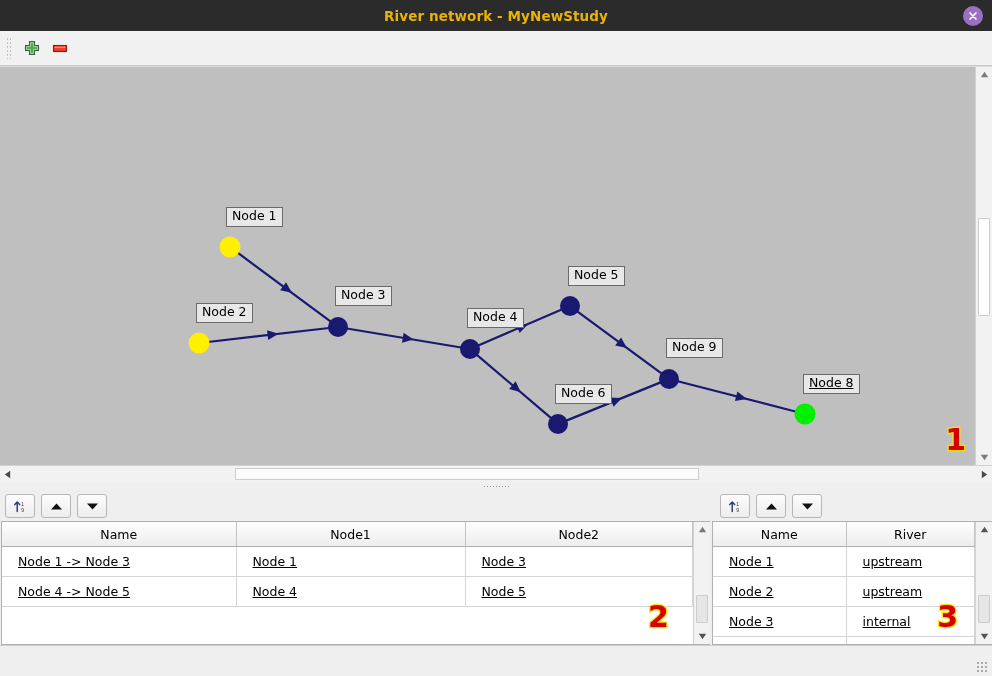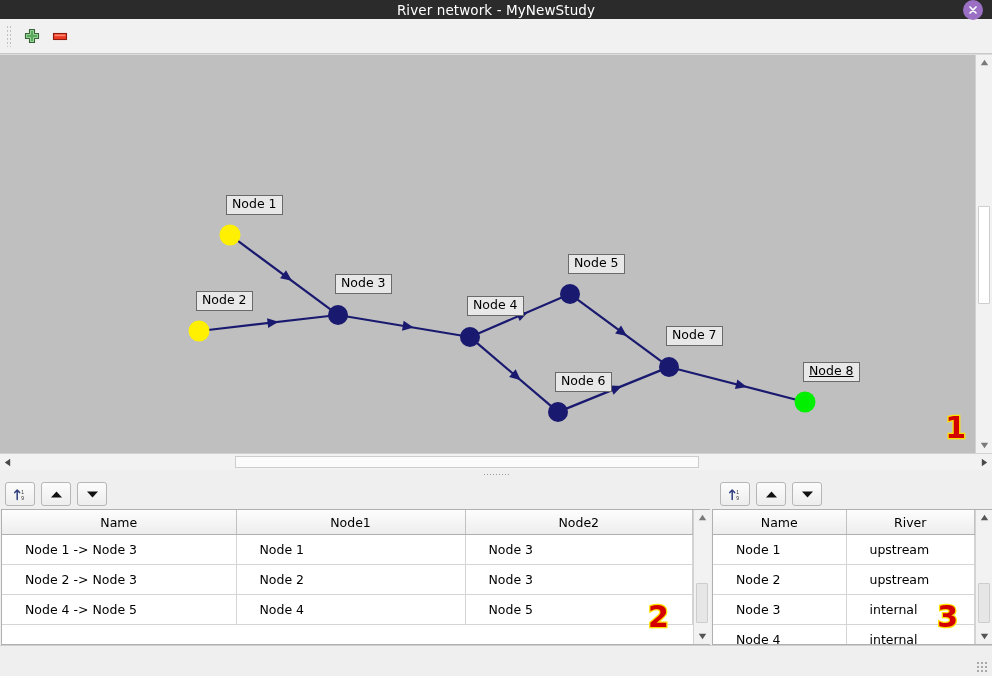--- a/index.html
+++ b/index.html
@@ -11,28 +11,28 @@
   }
   .window {
     position: relative;
     width: 992px; height: 676px;
     background: #efefef;
     box-sizing: border-box;
     display: flex; flex-direction: column;
   }
   
   .titlebar {
-    height: 19px;
+    height: 31px;
     background: #2b2b2b;
-    color: #ffffff;
+    color: #eab308;
     display: flex; align-items: center; justify-content: center;
     position: relative;
     flex: 0 0 auto;
     font-size: 13.5px;
-    font-weight: normal;
+    font-weight: bold;
     letter-spacing: 0.1px;
   }
   .titlebar .title { pointer-events: none; }
   .close-btn {
     position: absolute; right: 9px; top: 50%;
     transform: translateY(-50%);
     width: 20px; height: 20px; border-radius: 50%;
     background: #9b6fc4;
     display: flex; align-items: center; justify-content: center;
     cursor: pointer;
@@ -192,25 +192,26 @@
     font-weight: normal;
     height: 22px;
     color: #000;
     font-size: 12.5px;
     text-align: center;
   }
   table.grid td {
     border-right: 1px solid #d5d5d5;
     border-bottom: 1px solid #d5d5d5;
     height: 29px;
-    padding: 0 23px;
+    padding: 0 16px;
     color: #000;
     white-space: nowrap;
     overflow: hidden;
     background: #fff;
+    text-decoration: underline;
   }
   .statusbar {
     height: 30px; flex: 0 0 auto;
     background: #efefef;
     border-top: 1px solid #cfcfcf;
     position: relative;
   }
   .resize-grip {
     position: absolute; right: 3px; bottom: 2px;
     width: 13px; height: 13px;
@@ -284,21 +285,21 @@
           <circle cx="805" cy="347" r="10.5" fill="#00f000"></circle>
         </g>
     </svg>
     <div id="node-labels-layer">
         <div class="node-label" style="left: 226px; top: 140px;">Node 1</div>
         <div class="node-label" style="left: 196px; top: 236px;">Node 2</div>
         <div class="node-label" style="left: 335px; top: 219px;">Node 3</div>
         <div class="node-label" style="left: 467px; top: 241px;">Node 4</div>
         <div class="node-label" style="left: 568px; top: 199px;">Node 5</div>
         <div class="node-label" style="left: 555px; top: 317px;">Node 6</div>
-        <div class="node-label" style="left: 666px; top: 271px;">Node 7</div>
+        <div class="node-label" style="left: 666px; top: 271px;">Node 9</div>
         <div class="node-label" style="left: 803px; top: 307px; text-decoration: underline;">Node 8</div>
       </div>
     <div class="annot" style="right:26px; bottom:8px;">1</div>
 
     <div class="vscroll">
       <div class="sb-btn">
         <svg width="9" height="7" viewBox="0 0 9 7">
             <path d="M4.5 0.8 L8.2 6.2 L0.8 6.2 Z" fill="#7a7a7a"></path>
           </svg>
       </div>
@@ -370,25 +371,20 @@
                   <th>Node2</th>
                 </tr>
               </thead>
             <tbody id="links-body">
                 <tr>
                   <td>Node 1 -&gt; Node 3</td>
                   <td>Node 1</td>
                   <td>Node 3</td>
                 </tr>
                 <tr>
-                  <td>Node 2 -&gt; Node 3</td>
-                  <td>Node 2</td>
-                  <td>Node 3</td>
-                </tr>
-                <tr>
                   <td>Node 4 -&gt; Node 5</td>
                   <td>Node 4</td>
                   <td>Node 5</td>
                 </tr>
               </tbody>
           </table>
         </div>
         <div class="vscroll" style="position:relative; width:16px;">
           <div class="sb-btn">
             <svg width="9" height="7" viewBox="0 0 9 7">

